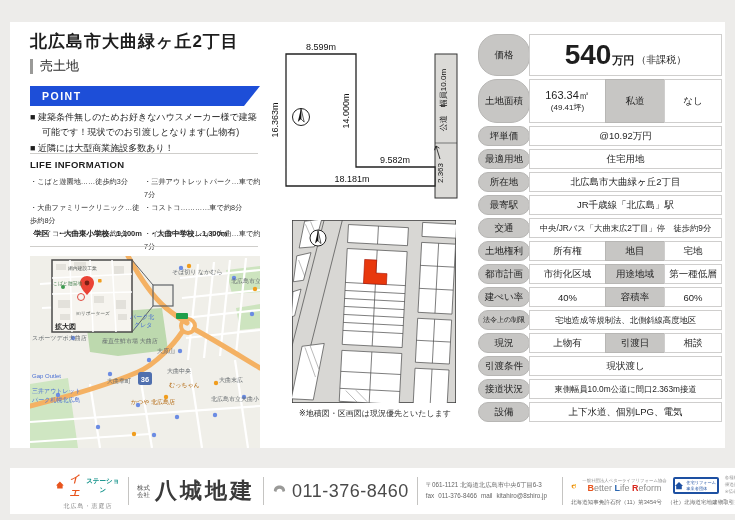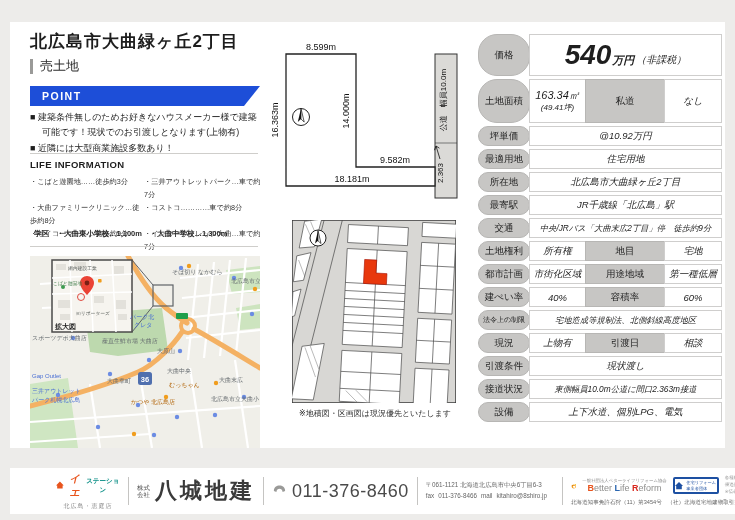--- a/index.html
+++ b/index.html
@@ -32,24 +32,24 @@
   .block-note{position:absolute;left:262px;top:408px;width:226px;text-align:center;font-size:8px;color:#2a2a2a;}
   svg text{font-family:"Liberation Sans","DejaVu Sans",sans-serif;}
 
   
   .spec-table{position:absolute;left:478px;top:34px;width:244px;display:flex;flex-direction:column;gap:3px;}
   .trow{display:flex;align-items:stretch;}
   .r-price{height:42px;} .r-land{height:44px;} .r-std{height:20px;}
   .tlabel,.tlabel2{background:#c7c6c4;border:1px solid #b7b6b4;display:flex;align-items:center;justify-content:center;
       font-size:9.5px;color:#1e1e1e;box-sizing:border-box;text-align:center;}
   .tlabel{width:52px;flex:none;border-radius:19px;}
-  .tlabel2{width:80px;flex:none;margin-left:-1px;}
+  .tlabel2{width:60px;flex:none;margin-left:-1px;}
   .tlabel.sm{font-size:7px;}
   .tval,.tval2{background:#fff;border:1px solid #cfcecd;display:flex;align-items:center;justify-content:center;
-      font-size:9.5px;color:#1e1e1e;box-sizing:border-box;margin-left:-1px;text-align:right;font-style:italic;}
+      font-size:9.5px;color:#1e1e1e;box-sizing:border-box;margin-left:-1px;text-align:right;}
   .tval{flex:1;min-width:0;}
   .tval2{width:58px;flex:none;}
   .tval.sm{font-size:8.3px;}
   .price-num{font-size:28px;font-weight:bold;line-height:1;}
   .price-unit{font-size:11px;font-weight:bold;margin:10px 2px 0 1px;}
   .price-note{font-size:10px;margin-top:9px;}
   .land-val{display:flex;flex-direction:column;justify-content:center;line-height:1.25;}
   .land1{font-size:11px;} .land2{font-size:8px;}
 
   

